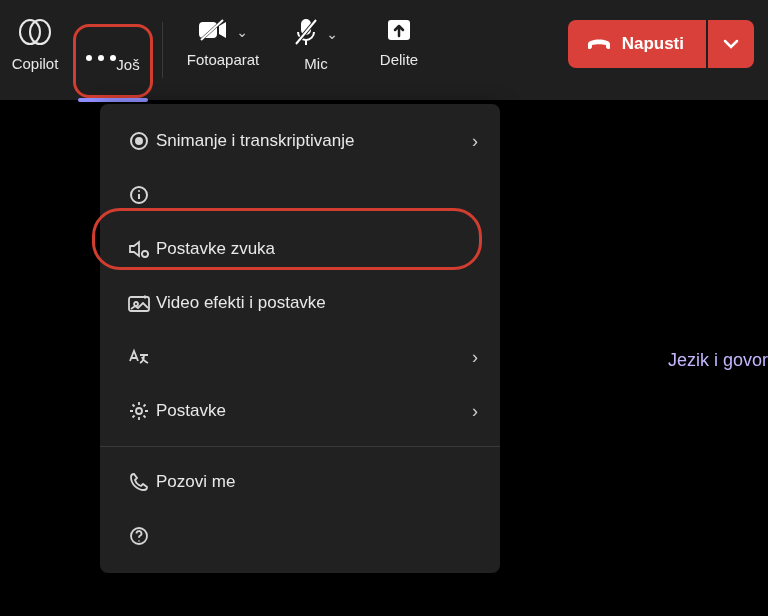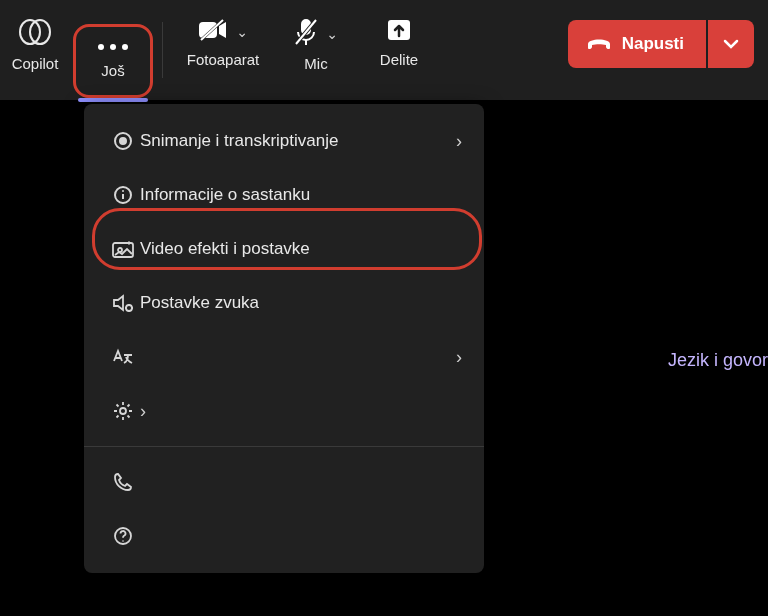--- a/index.html
+++ b/index.html
@@ -2,37 +2,37 @@
 <html><head>
 <meta charset="utf-8">
 <style>
   html,body{margin:0;padding:0;width:768px;height:616px;background:#000;font-family:"Segoe UI",Arial,sans-serif;color:#fff;overflow:hidden;}
   
   .toolbar{display:flex;align-items:flex-start;height:100px;background:#1f1f1f;position:relative;}
   .tb-item{display:flex;flex-direction:column;align-items:center;justify-content:flex-start;padding-top:18px;color:#e8e8e8;font-size:15px;}
   .tb-label{margin-top:6px;}
   .tb-copilot{width:70px;}
   .tb-more{width:86px;position:relative;}
-  .more-box{border:3px solid #d13d2f;border-radius:16px;width:74px;height:68px;display:flex;flex-direction:column;align-items:center;justify-content:center;margin-top:6px;}
+  .more-box{border:3px solid #d13d2f;border-radius:16px;width:74px;height:68px;display:flex;flex-direction:row;align-items:center;justify-content:center;margin-top:6px;}
   .more-dots{display:flex;gap:6px;margin-bottom:6px;}
   .more-dots span{width:6px;height:6px;background:#fff;border-radius:50%;}
   .more-underline{position:absolute;left:8px;right:8px;bottom:-4px;height:4px;background:#8f90ff;border-radius:2px;}
   .divider{width:1px;height:56px;background:#3a3a3a;margin:22px 10px 0 6px;}
   .tb-camera{width:100px;}
   .tb-mic{width:86px;}
   .tb-share{width:80px;text-align:right;}
   .tb-icon-row{display:flex;align-items:center;gap:8px;}
   .chevron-down{color:#cfcfcf;font-size:14px;}
   .leave-area{margin-left:auto;display:flex;align-items:center;margin-right:14px;margin-top:20px;}
   .leave-btn{display:flex;align-items:center;background:#d9403a;height:48px;border-radius:8px 0 0 8px;padding:0 22px 0 18px;cursor:pointer;}
   .leave-btn svg{margin-right:10px;}
   .leave-txt{font-size:17px;font-weight:600;color:#fff;}
   .leave-drop{width:46px;height:48px;background:#d9403a;border-radius:0 8px 8px 0;display:flex;align-items:center;justify-content:center;margin-left:2px;cursor:pointer;}
   
-  .menu{position:absolute;left:84px;top:104px;width:400px;background:#212121;border-radius:8px;box-shadow:0 4px 20px rgba(0,0,0,.6);padding:10px 0;}
+  .menu{position:absolute;left:100px;top:104px;width:400px;background:#212121;border-radius:8px;box-shadow:0 4px 20px rgba(0,0,0,.6);padding:10px 0;}
   .menu-item{display:flex;align-items:center;height:54px;padding:0 22px;cursor:pointer;position:relative;}
   .menu-item .mi-icon{width:34px;display:flex;justify-content:center;color:#d6d6d6;}
   .menu-item .mi-label{flex:1;font-size:17px;color:#e8e8e8;}
   .menu-item .mi-chevron{color:#cfcfcf;font-size:18px;}
   .menu-div{height:1px;background:#3a3a3a;margin:8px 0;}
   .highlight-ring{position:absolute;left:92px;top:208px;width:384px;height:56px;border:3px solid #d13d2f;border-radius:28px;pointer-events:none;z-index:5;}
   
   .side-text{position:absolute;right:0;top:350px;font-size:18px;color:#c4b5fd;}
 </style>
 </head>
@@ -134,76 +134,77 @@
   </div>
 
   <div class="menu-item">
     <span class="mi-icon">
       <svg width="20" height="20" viewBox="0 0 20 20" fill="none" stroke="#d6d6d6" stroke-width="2">
           <circle cx="10" cy="10" r="8"></circle>
           <line x1="10" y1="9" x2="10" y2="14"></line>
           <circle cx="10" cy="6" r="1" fill="#d6d6d6" stroke="none"></circle>
         </svg>
     </span>
-    <span class="mi-label">Informacije o sastanku</span>
+  </div>
+
+  <div class="menu-item">
+    <span class="mi-icon">
+      <svg width="22" height="20" viewBox="0 0 22 20" fill="none" stroke="#d6d6d6" stroke-width="1.8">
+          <path d="M2 7 h4 l5 -4 v14 l-5 -4 h-4 z"></path>
+          <circle cx="17" cy="15" r="3"></circle>
+          <path d="M17 12 v-1 M17 19 v-1 M14 15 h-1 M21 15 h-1"></path>
+        </svg>
+    </span>
+    <span class="mi-label">Postavke zvuka</span>
   </div>
 
   <div class="menu-item">
     <span class="mi-icon">
       <svg width="22" height="18" viewBox="0 0 22 18" fill="none" stroke="#d6d6d6" stroke-width="1.8">
           <rect x="1" y="3" width="20" height="14" rx="2"></rect>
           <circle cx="8" cy="10" r="2"></circle>
           <path d="M3 15 l4 -3 3 2 5 -5 5 5"></path>
           <circle cx="17" cy="3" r="1" fill="#d6d6d6" stroke="none"></circle>
           <path d="M17 1 v4 M15 3 h4" stroke-width="1"></path>
         </svg>
     </span>
     <span class="mi-label">Video efekti i postavke</span>
   </div>
 
   <div class="menu-item">
     <span class="mi-icon">
       <svg width="22" height="20" viewBox="0 0 22 20" fill="none" stroke="#d6d6d6" stroke-width="1.8">
-          <path d="M2 7 h4 l5 -4 v14 l-5 -4 h-4 z"></path>
-          <circle cx="17" cy="15" r="3"></circle>
-          <path d="M17 12 v-1 M17 19 v-1 M14 15 h-1 M21 15 h-1"></path>
-        </svg>
-    </span>
-    <span class="mi-label">Postavke zvuka</span>
-  </div>
-
-  <div class="menu-item">
-    <span class="mi-icon">
-      <svg width="22" height="20" viewBox="0 0 22 20" fill="none" stroke="#d6d6d6" stroke-width="1.8">
           <path d="M2 14 L6 4 L10 14 M3.5 11 h5"></path>
           <path d="M12 8 h8 M16 8 c0 4 -2 7 -4 8 M14 10 c1 3 4 5 6 6"></path>
         </svg>
     </span>
     <span class="mi-label"></span>
     <span class="mi-chevron">›</span>
   </div>
 
   <div class="menu-item">
     <span class="mi-icon">
       <svg width="20" height="20" viewBox="0 0 20 20" fill="none" stroke="#d6d6d6" stroke-width="1.8">
           <circle cx="10" cy="10" r="3"></circle>
           <path d="M10 1 v3 M10 16 v3 M1 10 h3 M16 10 h3 M3.5 3.5 l2 2 M14.5 14.5 l2 2 M16.5 3.5 l-2 2 M5.5 14.5 l-2 2"></path>
         </svg>
     </span>
+    <span class="mi-label">Postavke</span>
     <span class="mi-chevron">›</span>
   </div>
 
   <div class="menu-div"></div>
 
   <div class="menu-item">
     <span class="mi-icon">
       <svg width="20" height="20" viewBox="0 0 20 20" fill="none" stroke="#d6d6d6" stroke-width="1.8">
           <path d="M5 2 C3 2 2 3 2 5 c0 7 6 13 13 13 2 0 3 -1 3 -3 l-4 -3 -2 2 c-3 -1 -5 -3 -6 -6 l2 -2 z"></path>
         </svg>
     </span>
+    <span class="mi-label">Pozovi me</span>
   </div>
 
   <div class="menu-item">
     <span class="mi-icon">
       <svg width="20" height="20" viewBox="0 0 20 20" fill="none" stroke="#d6d6d6" stroke-width="1.8">
           <circle cx="10" cy="10" r="8"></circle>
           <path d="M7.5 7.5 a2.5 2.5 0 1 1 3.5 2.3 c-1 .5 -1 1.2 -1 2"></path>
           <circle cx="10" cy="15" r="0.8" fill="#d6d6d6" stroke="none"></circle>
         </svg>
     </span>

